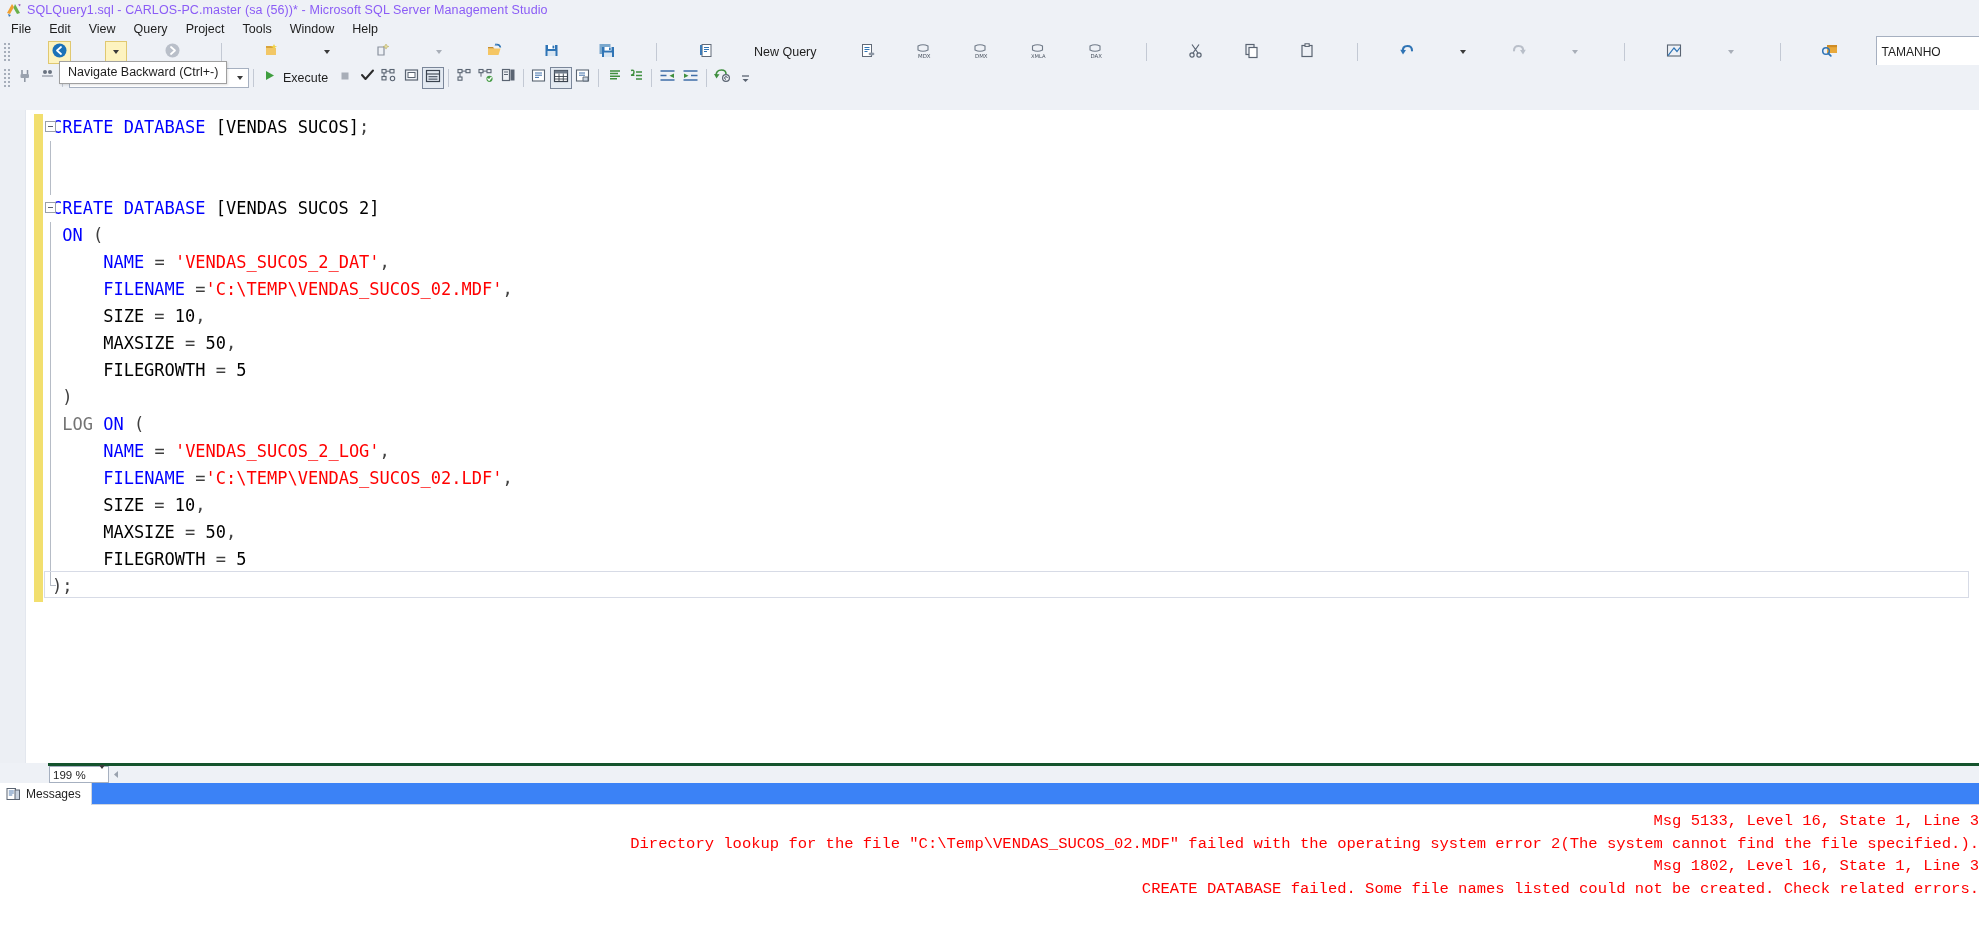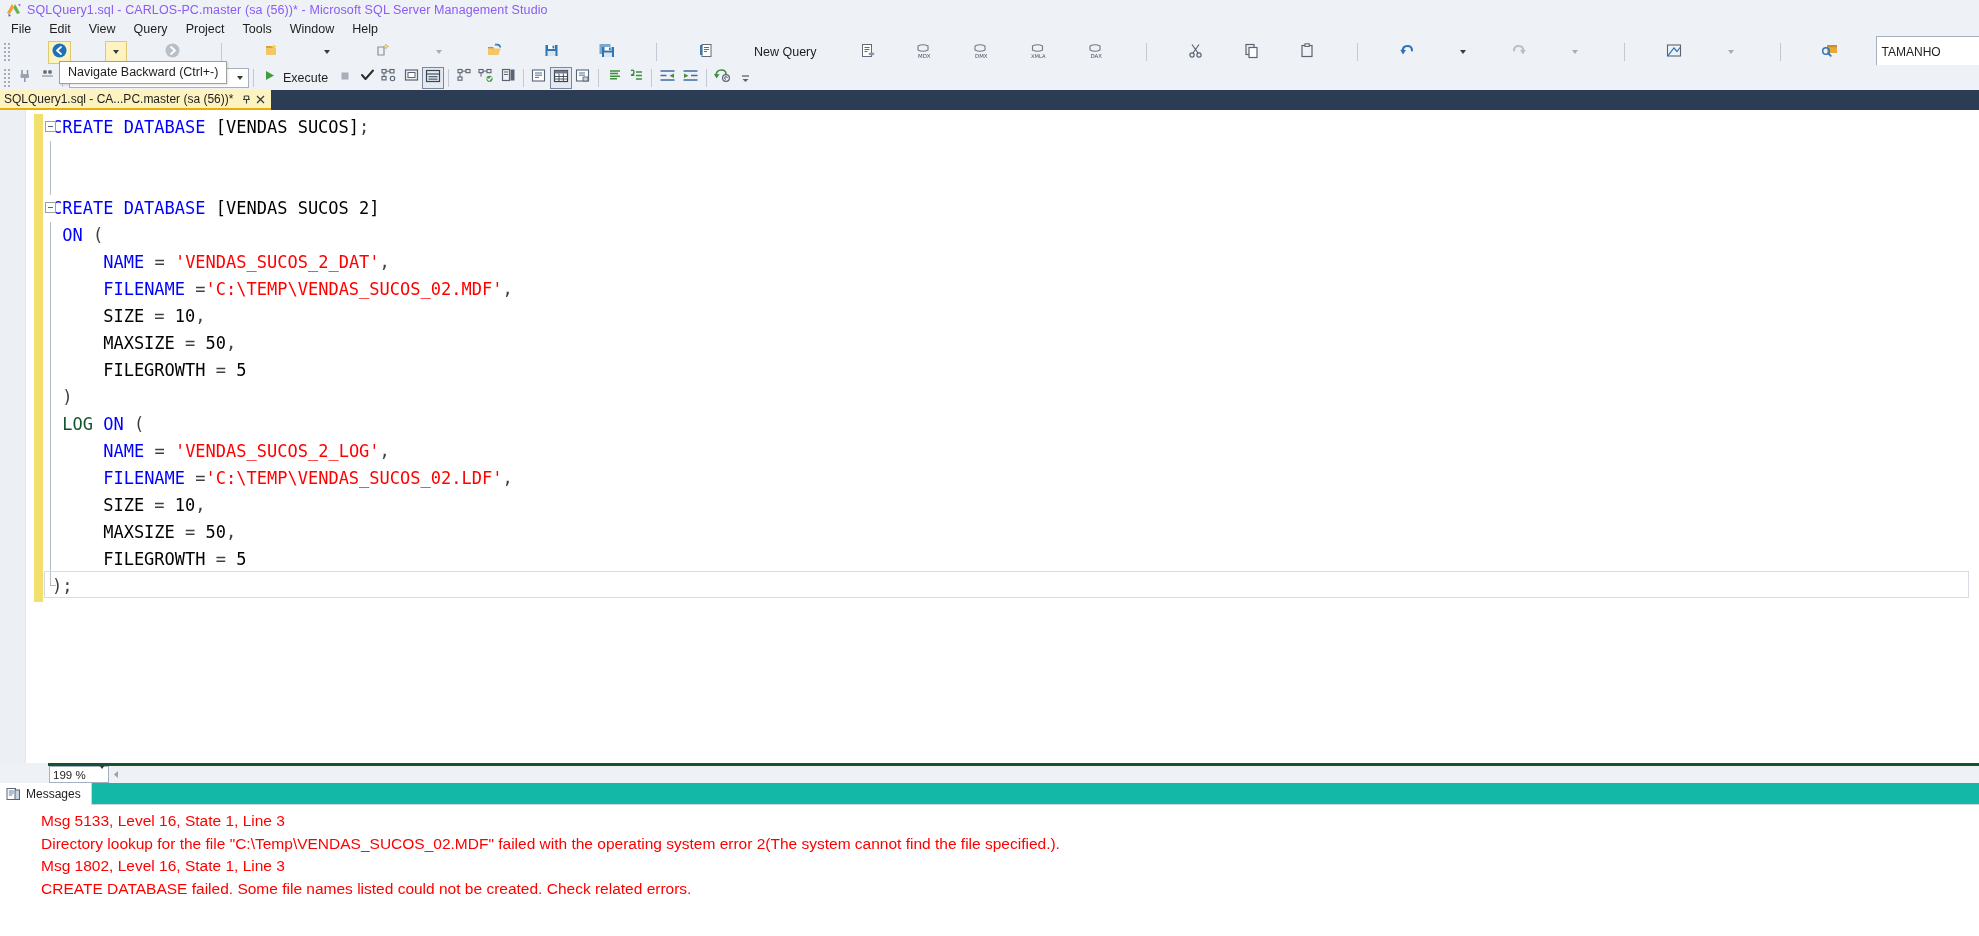--- a/index.html
+++ b/index.html
@@ -192,21 +192,21 @@
     position: absolute;
     left: 52px; top: 4px;
     font-family: "DejaVu Sans Mono", monospace;
     font-size: 17px;
     line-height: 27px;
     white-space: pre;
     color: #000000;
   }
   .code-line { height: 27px; }
   .kw   { color: #0000ff; }
-  .kw2  { color: #14532d; }
+  .kw2  { color: #737373; }
   .str  { color: #ff0000; }
   .blk  { color: #000000; }
   .punct{ color: #3f3f3f; }
 
   .fold-box {
     position: absolute;
     width: 11px; height: 11px;
     border: 1px solid #9aa0aa;
     background: #ffffff;
   }
@@ -259,21 +259,21 @@
 
   
   .msgpanel {
     position: absolute; top: 783px; left: 0;
     width: 1979px; height: 153px;
     background: #ffffff;
   }
   .msg-tabrow {
     position: absolute; top: 0; left: 0;
     width: 1979px; height: 22px;
-    background: #14b8a6;
+    background: #3b82f6;
     border-bottom: 1px solid #cfd5df;
   }
   .msg-tab {
     position: absolute; left: 0; top: 0;
     height: 22px;
     background: #ffffff;
     border-right: 1px solid #cfd5df;
     display: flex; align-items: center;
     padding: 0 10px 0 5px;
     font-size: 12px; color: #1e1e1e;
@@ -283,26 +283,27 @@
     margin-right: 4px;
     display: flex; align-items: center; justify-content: center;
   }
   .msg-body {
     position: absolute; top: 22px; left: 0;
     width: 1979px; height: 131px;
     background: #ffffff;
     padding-top: 5px;
   }
   .msg-line {
-    font-family: Liberation Sans, sans-serif;
+    font-family: Liberation Mono, monospace;
     font-size: 15.5px;
     line-height: 22.5px;
     color: #ff0000;
     white-space: pre;
     padding-left: 41px;
+    text-align: right;
   }
 </style>
 </head>
 <body>
 
 <div id="app">
 
   <div class="titlebar">
     <div class="title-icon">
       <svg width="18" height="16" viewBox="0 0 18 16">
@@ -766,35 +767,20 @@
     <div class="tb-btn">
       <svg width="11" height="14" viewBox="0 0 11 14">
         <path d="M2 5 h7" stroke="#5a6472" stroke-width="1.3"></path>
         <path d="M2.5 8 L5.5 11 L8.5 8" fill="#5a6472"></path>
       </svg>
     </div>
   </div>
 
   <div class="tooltip">Navigate Backward (Ctrl+-)</div>
 
-  <div class="tabstrip">
-    <div class="doctab">
-      <span class="tlabel">SQLQuery1.sql - CA...PC.master (sa (56))*</span>
-      <span class="pin-icon">
-        <svg width="11" height="11" viewBox="0 0 11 11">
-          <path d="M2 5.5 h7 M5.5 5.5 v4 M3.3 2 h4.4 M3.3 2 v3.5 M7.7 2 v3.5" stroke="#3a3a3a" stroke-width="1.1" fill="none"></path>
-        </svg>
-      </span>
-      <span class="close-icon">
-        <svg width="11" height="11" viewBox="0 0 11 11">
-          <path d="M2 2 L9 9 M9 2 L2 9" stroke="#3a3a3a" stroke-width="1.3"></path>
-        </svg>
-      </span>
-    </div>
-  </div>
 
   <div class="editor">
     <div class="indic-margin"></div>
     <div class="fold-margin"></div>
     <div class="code-area" id="code-area"><div class="code-line"><span class="kw">CREATE DATABASE </span><span class="blk">[VENDAS SUCOS]</span><span class="punct">;</span></div><div class="code-line">&nbsp;</div><div class="code-line">&nbsp;</div><div class="code-line"><span class="kw">CREATE DATABASE </span><span class="blk">[VENDAS SUCOS 2]</span></div><div class="code-line"><span class="blk"> </span><span class="kw">ON</span><span class="blk"> </span><span class="punct">(</span></div><div class="code-line"><span class="blk">     </span><span class="kw">NAME</span><span class="blk"> </span><span class="punct">=</span><span class="blk"> </span><span class="str">'VENDAS_SUCOS_2_DAT'</span><span class="punct">,</span></div><div class="code-line"><span class="blk">     </span><span class="kw">FILENAME</span><span class="blk"> </span><span class="punct">=</span><span class="str">'C:\TEMP\VENDAS_SUCOS_02.MDF'</span><span class="punct">,</span></div><div class="code-line"><span class="blk">     SIZE </span><span class="punct">=</span><span class="blk"> 10</span><span class="punct">,</span></div><div class="code-line"><span class="blk">     MAXSIZE </span><span class="punct">=</span><span class="blk"> 50</span><span class="punct">,</span></div><div class="code-line"><span class="blk">     FILEGROWTH </span><span class="punct">=</span><span class="blk"> 5</span></div><div class="code-line"><span class="blk"> </span><span class="punct">)</span></div><div class="code-line"><span class="blk"> </span><span class="kw2">LOG</span><span class="blk"> </span><span class="kw">ON</span><span class="blk"> </span><span class="punct">(</span></div><div class="code-line"><span class="blk">     </span><span class="kw">NAME</span><span class="blk"> </span><span class="punct">=</span><span class="blk"> </span><span class="str">'VENDAS_SUCOS_2_LOG'</span><span class="punct">,</span></div><div class="code-line"><span class="blk">     </span><span class="kw">FILENAME</span><span class="blk"> </span><span class="punct">=</span><span class="str">'C:\TEMP\VENDAS_SUCOS_02.LDF'</span><span class="punct">,</span></div><div class="code-line"><span class="blk">     SIZE </span><span class="punct">=</span><span class="blk"> 10</span><span class="punct">,</span></div><div class="code-line"><span class="blk">     MAXSIZE </span><span class="punct">=</span><span class="blk"> 50</span><span class="punct">,</span></div><div class="code-line"><span class="blk">     FILEGROWTH </span><span class="punct">=</span><span class="blk"> 5</span></div><div class="code-line"><span class="punct">)</span><span class="punct">;</span></div></div>
     <div id="fold-layer">
         <div class="fold-box" style="left: 45px; top: 11px;"></div>
         <div class="fold-line" style="left: 50px; top: 31px; height: 27px;"></div>
         <div class="fold-line" style="left: 50px; top: 58px; height: 27px;"></div>
         <div class="fold-box" style="left: 45px; top: 92px;"></div>

